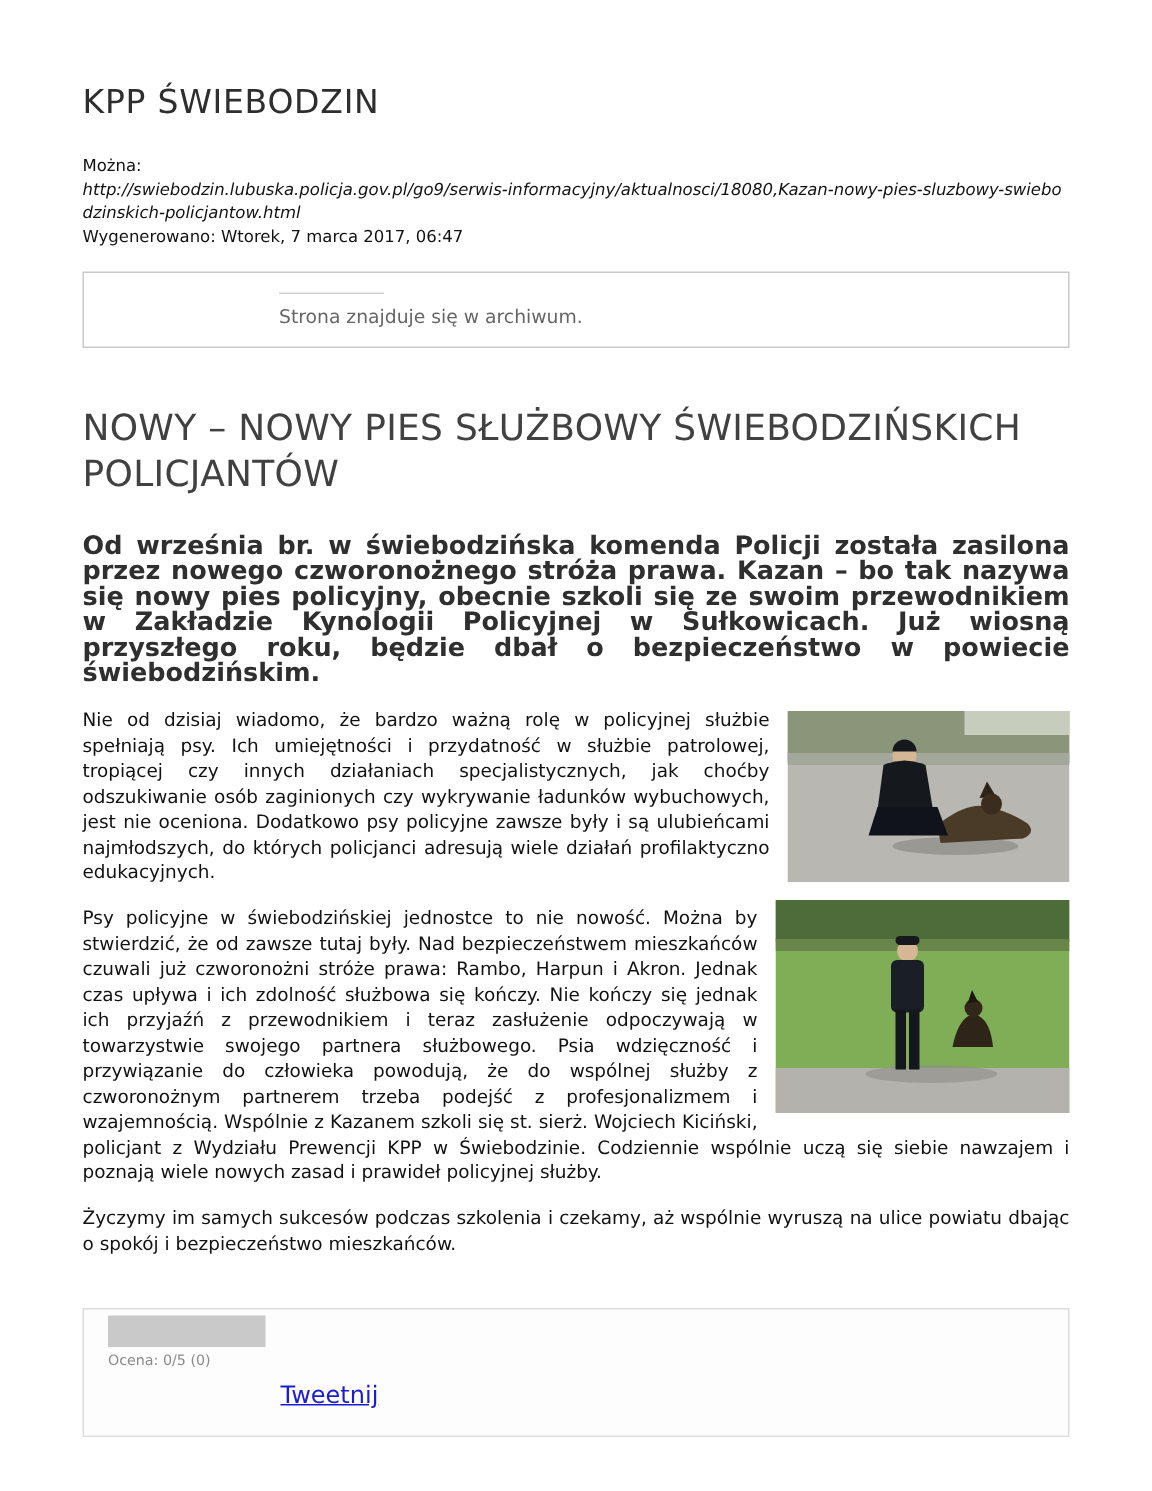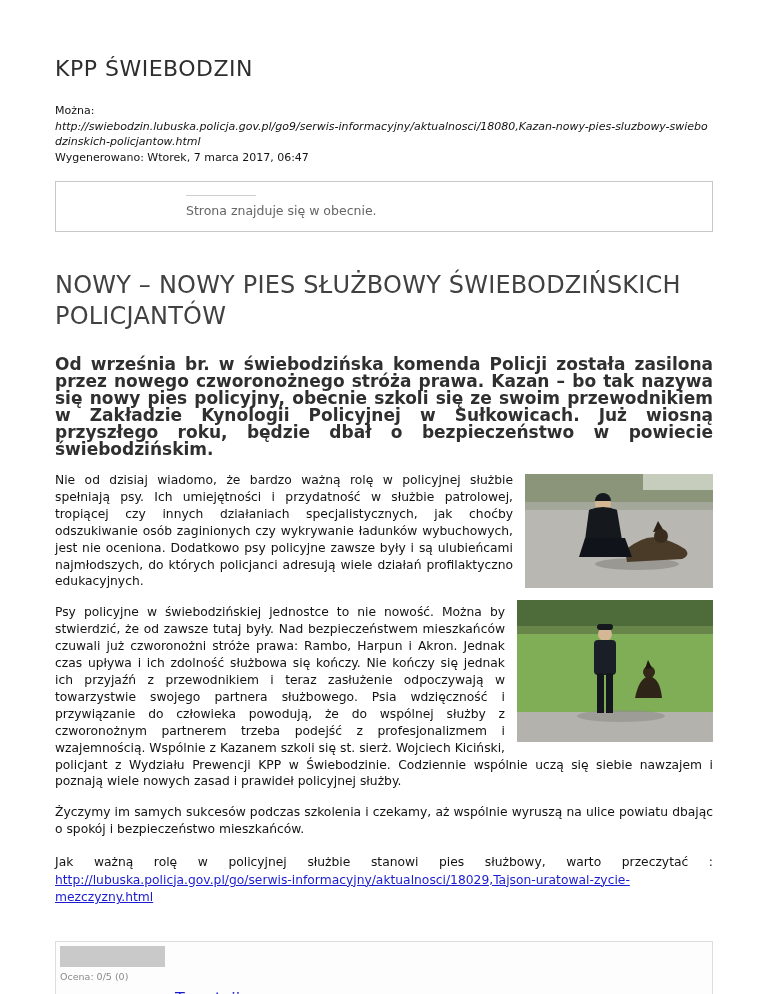--- a/index.html
+++ b/index.html
@@ -48,21 +48,21 @@
   .photo-2{width:196px;height:142px;margin:6px 0 6px 12px;clear:right;}
 
   .more-info{
     margin:16px 0 0 0;font-size:12.3px;line-height:17.5px;
     text-align:justify;color:#121212;
   }
   a.article-link{color:#1b1bd1;text-decoration:underline;overflow-wrap:anywhere;}
 
   .social-box{
     margin-top:34px;border:1px solid #dddddd;background:#fdfdfd;
-    padding:4px 4px 18px 4px;
+    padding:4px 4px 18px 16px;
   }
   .social-placeholder{width:105px;height:21px;background:#c9c9c9;}
   .rating{margin-top:4px;font-size:9.5px;color:#8a8a8a;}
   .tweet-row{margin:7px 0 0 90px;}
   a.tweet-link{font-size:16px;color:#1b1bd1;text-decoration:underline;margin-left:25px;}
 </style>
 </head>
 <body>
 
 <div class="page">
@@ -70,21 +70,21 @@
   <h1 class="site-title">KPP ŚWIEBODZIN</h1>
 
   <div class="meta">
     <div>Można:</div>
     <div class="url">http://swiebodzin.lubuska.policja.gov.pl/go9/serwis-informacyjny/aktualnosci/18080,Kazan-nowy-pies-sluzbowy-swiebodzinskich-policjantow.html</div>
     <div class="generated">Wygenerowano: Wtorek, 7 marca 2017, 06:47</div>
   </div>
 
   <div class="archive-box">
     <div class="archive-divider"></div>
-    <div class="archive-text">Strona znajduje się w obecnie.</div>
+    <div class="archive-text">Strona znajduje się w archiwum.</div>
   </div>
 
   <h2 class="article-title">NOWY – NOWY PIES SŁUŻBOWY ŚWIEBODZIŃSKICH POLICJANTÓW</h2>
 
   <p class="lead">Od września br. w świebodzińska komenda Policji została zasilona przez nowego czworonożnego stróża prawa. Kazan – bo tak nazywa się nowy pies policyjny, obecnie szkoli się ze swoim przewodnikiem w Zakładzie Kynologii Policyjnej w Sułkowicach. Już wiosną przyszłego roku, będzie dbał o bezpieczeństwo w powiecie świebodzińskim.</p>
 
   <div class="body-text">
 
     <svg class="photo photo-1" viewBox="0 0 188 114" aria-hidden="true">
       <rect width="188" height="114" fill="#b9b7b2"></rect>
@@ -117,23 +117,20 @@
       <rect x="77" y="40" width="22" height="35" rx="4" fill="#1a1e26"></rect>
       <rect x="80" y="73" width="7" height="40" fill="#14171d"></rect>
       <rect x="89" y="73" width="7" height="40" fill="#14171d"></rect>
     </svg>
 
     <p>Psy policyjne w świebodzińskiej jednostce to nie nowość. Można by stwierdzić, że od zawsze tutaj były. Nad bezpieczeństwem mieszkańców czuwali już czworonożni stróże prawa: Rambo, Harpun i Akron. Jednak czas upływa i ich zdolność służbowa się kończy. Nie kończy się jednak ich przyjaźń z przewodnikiem i teraz zasłużenie odpoczywają w towarzystwie swojego partnera służbowego. Psia wdzięczność i przywiązanie do człowieka powodują, że do wspólnej służby z czworonożnym partnerem trzeba podejść z profesjonalizmem i wzajemnością. Wspólnie z Kazanem szkoli się st. sierż. Wojciech Kiciński, policjant z Wydziału Prewencji KPP w Świebodzinie. Codziennie wspólnie uczą się siebie nawzajem i poznają wiele nowych zasad i prawideł policyjnej służby.</p>
 
     <p>Życzymy im samych sukcesów podczas szkolenia i czekamy, aż wspólnie wyruszą na ulice powiatu dbając o spokój i bezpieczeństwo mieszkańców.</p>
   </div>
 
-  <p class="more-info"><span>Jak ważną rolę w policyjnej służbie stanowi pies służbowy, warto przeczytać :</span>
-    <a class="article-link" href="#">http://lubuska.policja.gov.pl/go/serwis-informacyjny/aktualnosci/18029,Tajson-uratowal-zycie-mezczyzny.html</a>
-  </p>
 
   <div class="social-box">
     <div class="social-placeholder"></div>
     <div class="rating">Ocena: 0/5 (0)</div>
     <div class="tweet-row">
       <a class="tweet-link" href="#">Tweetnij</a>
     </div>
   </div>
 
 </div>

